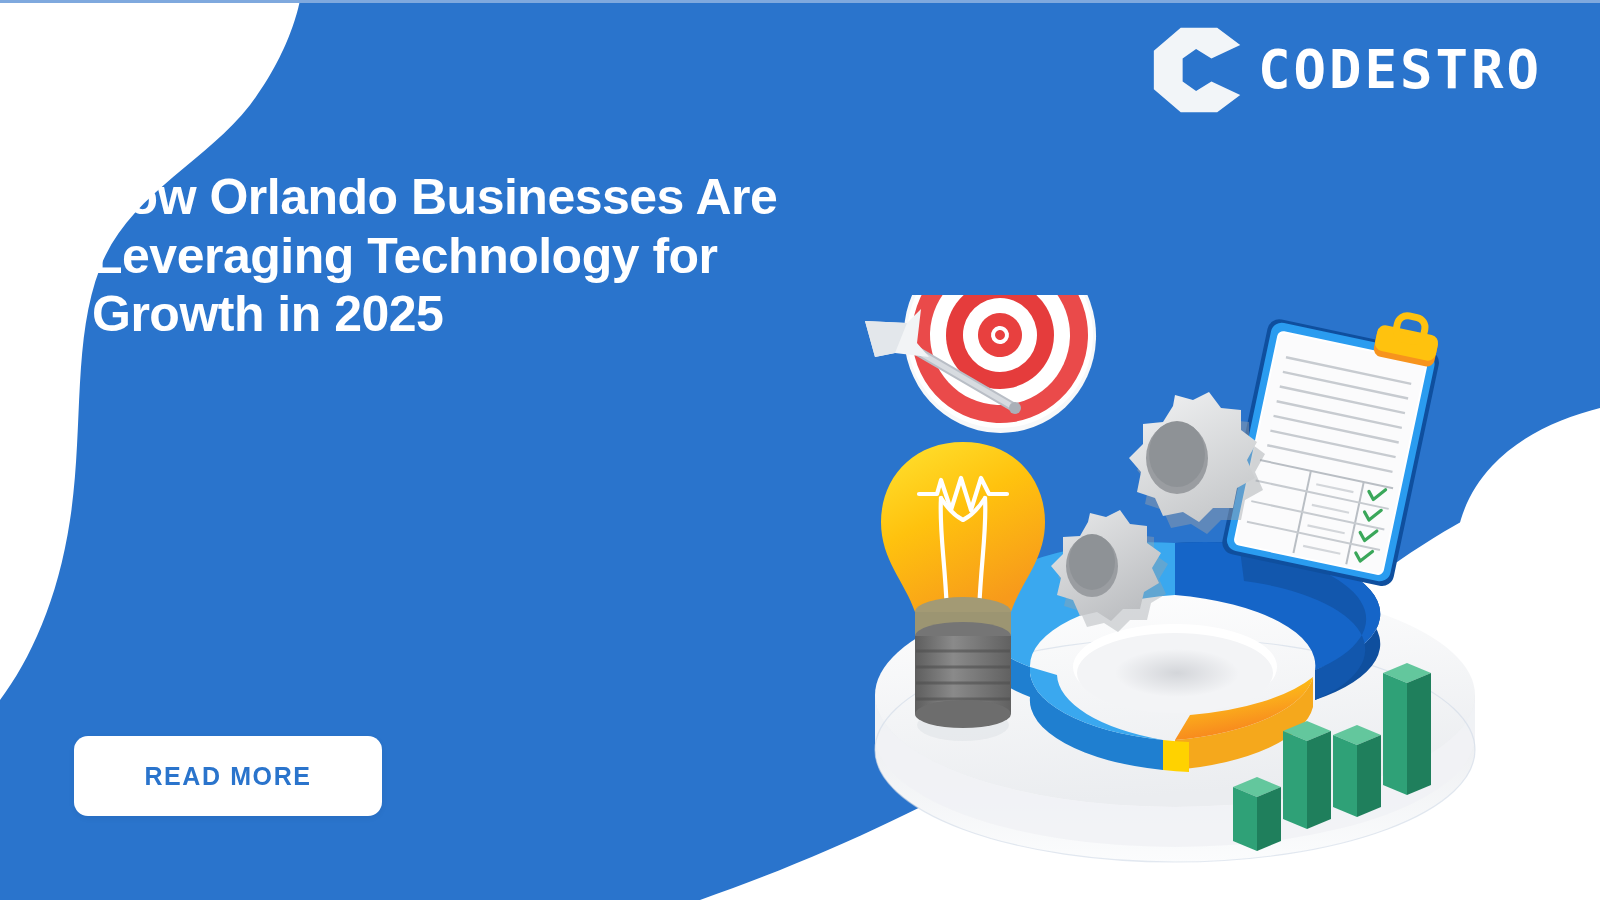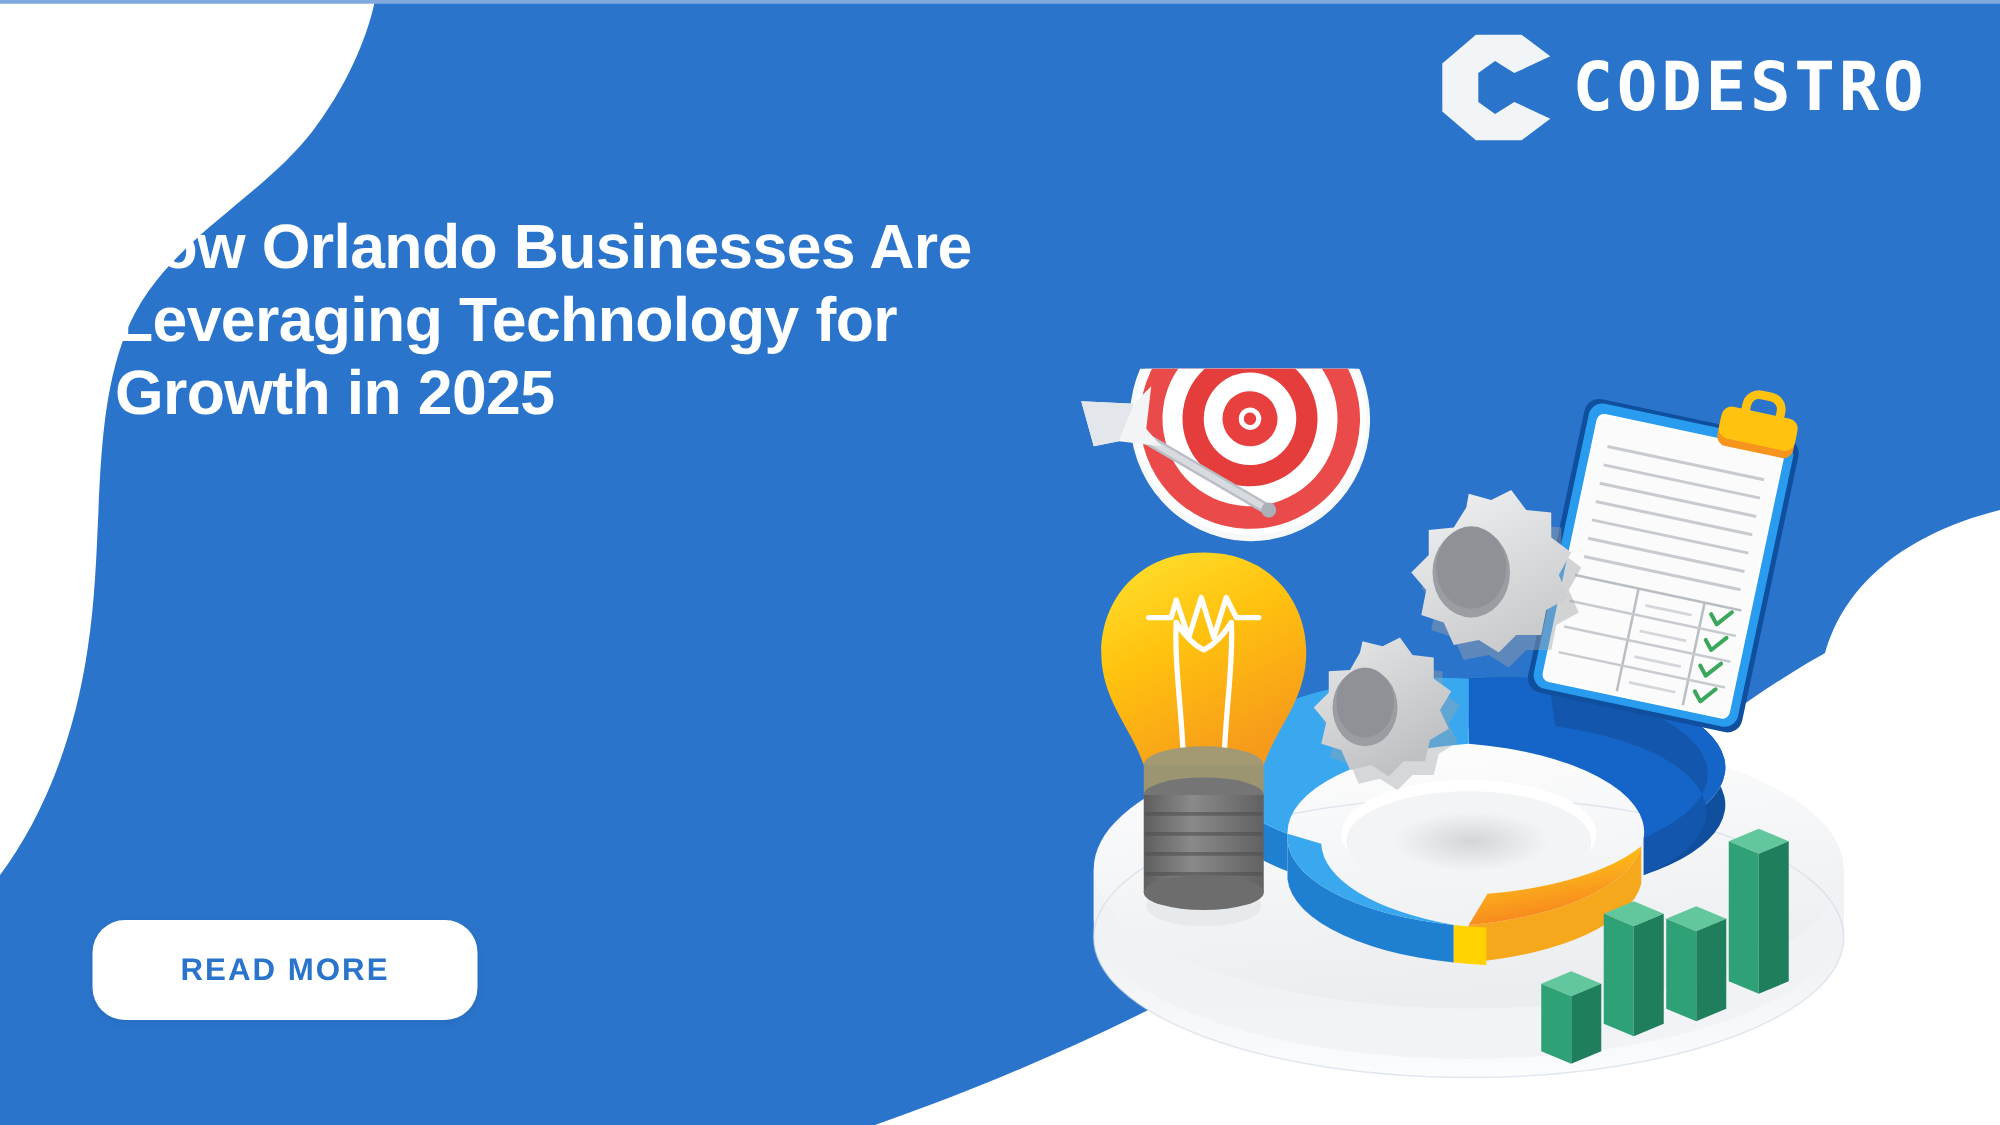--- a/index.html
+++ b/index.html
@@ -44,21 +44,21 @@
     line-height:1.17;
     letter-spacing:-0.5px;
     z-index:20;
     white-space:pre-line;
   }
   .cta {
     position:absolute; left:74px; top:736px;
     width:308px; height:80px;
     background:#ffffff;
     border:none;
-    border-radius:26px;
+    border-radius:14px;
     color:#2a74cc;
     font-size:25px;
     font-weight:bold;
     letter-spacing:1.6px;
     display:flex; align-items:center; justify-content:center;
     cursor:pointer;
     z-index:20;
     box-shadow:0 2px 6px rgba(0,0,0,0.06);
   }
 </style>

